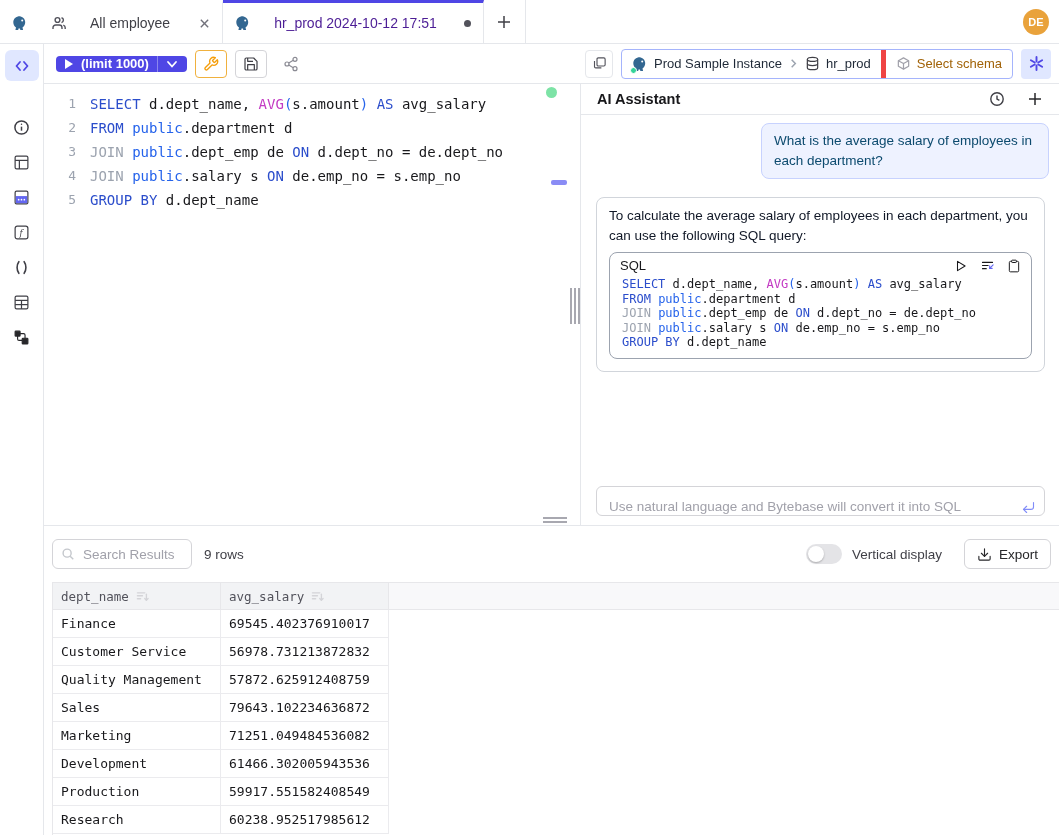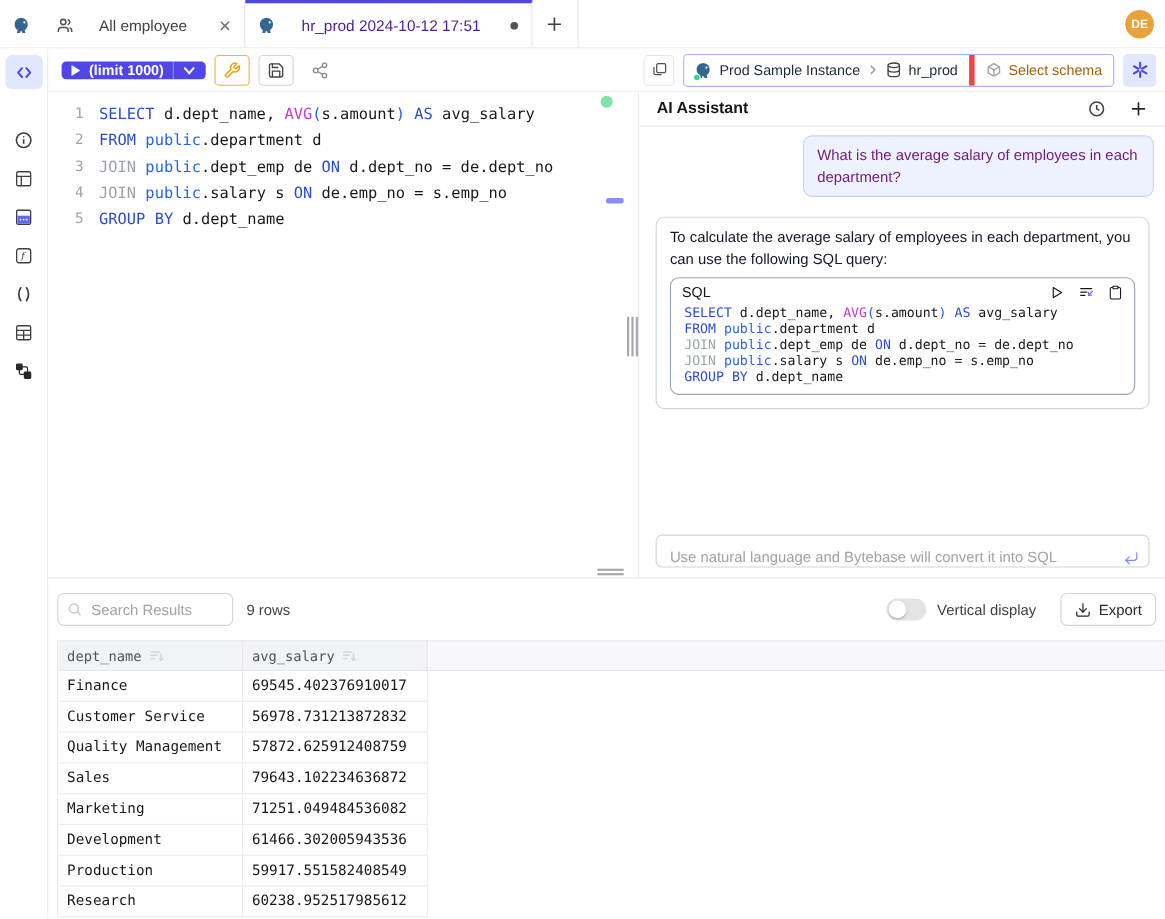--- a/index.html
+++ b/index.html
@@ -64,41 +64,41 @@
   .vsplit-handle{position:absolute;left:526px;top:204px;display:flex;gap:2px;cursor:col-resize;}
   .vsplit-handle span{width:2px;height:36px;background:#a8a8b0;}
   .hsplit-handle{position:absolute;left:499px;top:433px;display:flex;flex-direction:column;gap:2px;cursor:row-resize;}
   .hsplit-handle span{width:24px;height:2px;background:#a8a8b0;}
 
   
   .ai-panel{position:absolute;left:536px;top:0;width:479px;height:441px;border-left:1px solid #e5e7eb;background:#fff;}
   .ai-header{height:31px;border-bottom:1px solid #e5e7eb;display:flex;align-items:center;padding:0 16px;gap:22px;}
   .ai-title{font-size:14.5px;font-weight:bold;color:#18181b;flex:1;}
   .icon-btn{display:flex;align-items:center;justify-content:center;cursor:pointer;}
-  .user-bubble{position:absolute;right:10px;top:39px;width:319px;background:#eef2ff;border:1px solid #c7d2fe;
-    border-radius:8px;padding:7px 12px;font-size:13.5px;line-height:20px;color:#701a75;}
+  .user-bubble{position:absolute;right:10px;top:39px;width:288px;background:#eef2ff;border:1px solid #c7d2fe;
+    border-radius:8px;padding:7px 12px;font-size:13.5px;line-height:20px;color:#0c4a6e;}
   .resp-bubble{position:absolute;left:15px;top:113px;right:14px;background:#fff;border:1px solid #d1d5db;
     border-radius:8px;padding:8px 12px 12px;}
   .resp-text{font-size:13.5px;line-height:20px;color:#111827;}
   .code-block{margin-top:6px;border:1px solid #9ca3af;border-radius:8px;padding:5px 10px 8px;}
   .code-head{display:flex;align-items:center;}
   .code-lang{font-size:13px;color:#18181b;flex:1;}
   .code-head .icon-btn{margin-left:12px;}
   .ai-code{margin-top:4px;font-family:"DejaVu Sans Mono","Liberation Mono",monospace;font-size:12px;line-height:14.5px;}
   .ai-line{white-space:pre;padding-left:2px;}
   .ai-input{position:absolute;left:15px;right:14px;bottom:9px;height:30px;border:1px solid #d4d4d8;border-radius:6px;
     display:flex;align-items:flex-end;padding:0 8px 0 10px;}
   .ai-input input{flex:1;border:none;outline:none;font-size:13.5px;color:#18181b;background:transparent;
     font-family:"Liberation Sans",sans-serif;}
   .ai-input input::placeholder{color:#a1a1aa;}
 
   
   .results{position:absolute;left:44px;top:525px;width:1015px;height:310px;background:#fff;border-top:1px solid #e5e7eb;}
   .res-toolbar{height:48px;display:flex;align-items:center;padding:8px 8px 0 8px;gap:12px;}
-  .search-box{width:160px;height:30px;border:1px solid #d4d4d8;border-radius:6px;display:flex;align-items:center;
+  .search-box{width:140px;height:30px;border:1px solid #d4d4d8;border-radius:6px;display:flex;align-items:center;
     gap:6px;padding:0 8px;background:#fff;}
   .search-box input{flex:1;min-width:0;border:none;outline:none;font-size:13.5px;background:transparent;
     font-family:"Liberation Sans",sans-serif;color:#18181b;}
   .search-box input::placeholder{color:#a1a1aa;}
   .rowcount{font-size:13.5px;color:#3f3f46;}
   .toggle{width:36px;height:20px;border-radius:10px;background:#e4e4e7;position:relative;cursor:pointer;}
   .toggle .knob{position:absolute;left:2px;top:2px;width:16px;height:16px;border-radius:50%;background:#fff;
     box-shadow:0 1px 2px rgba(0,0,0,.25);}
   .toggle-label{font-size:13.5px;color:#3f3f46;margin-left:-2px;}
   .export-btn{height:30px;margin-left:10px;border:1px solid #d4d4d8;border-radius:6px;background:#fff;display:flex;

